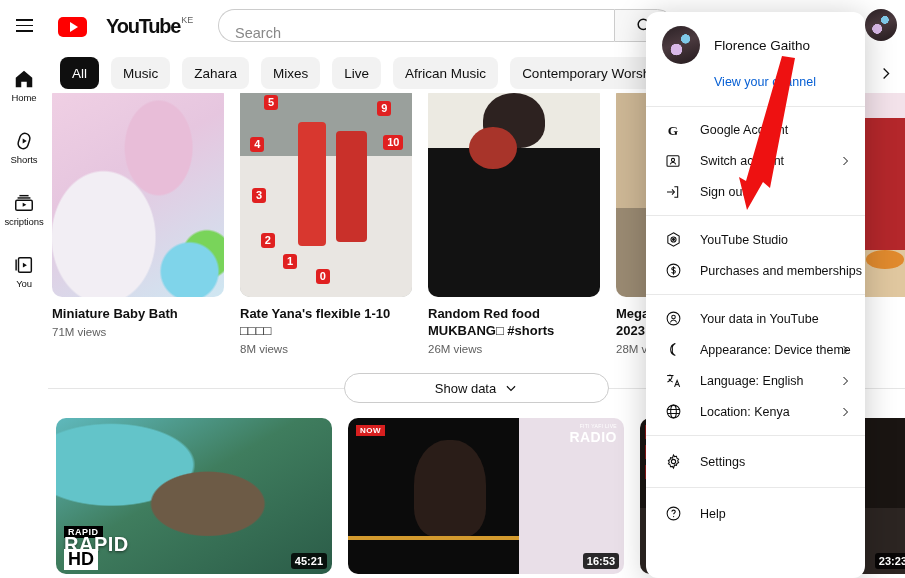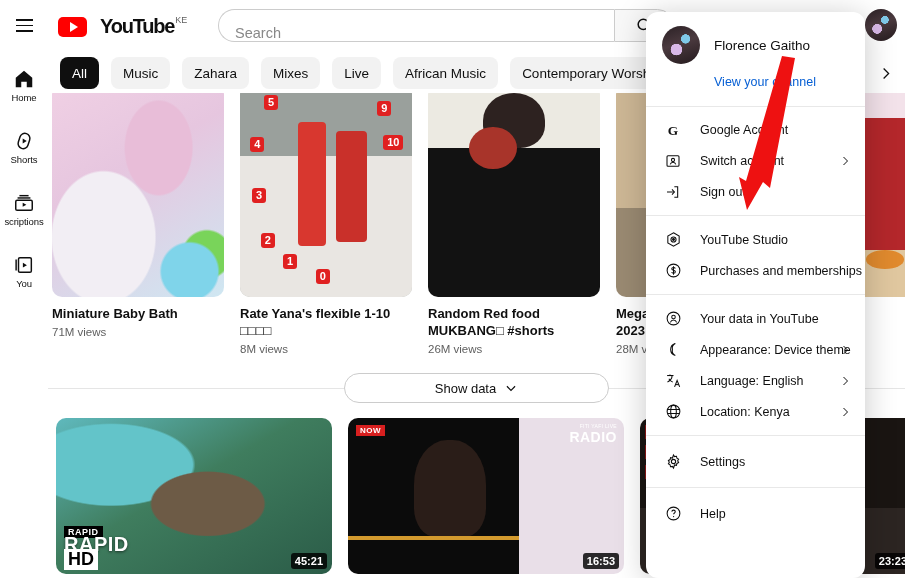--- a/index.html
+++ b/index.html
@@ -31,21 +31,21 @@
     display: flex; align-items: center; justify-content: center; margin-top: 2px;
   }
   .logo-play::after {
     content: ""; width: 0; height: 0;
     border-left: 8px solid #fff;
     border-top: 5px solid transparent; border-bottom: 5px solid transparent;
     margin-left: 2px;
   }
   .logo-text {
     font-size: 20px; font-weight: bold; letter-spacing: -1.2px;
-    margin-left: 13px; line-height: 22px; color: #0f0f0f;
+    margin-left: 19px; line-height: 22px; color: #0f0f0f;
   }
   .logo-cc { font-size: 9px; color: #606060; margin-left: 1px; line-height: 11px; }
 
   .search-area {
     position: absolute; left: 218px; top: 9px;
     display: flex; align-items: center;
   }
   .search-box {
     width: 396px; height: 33px;
     border: 1px solid #ccc; border-right: none;

